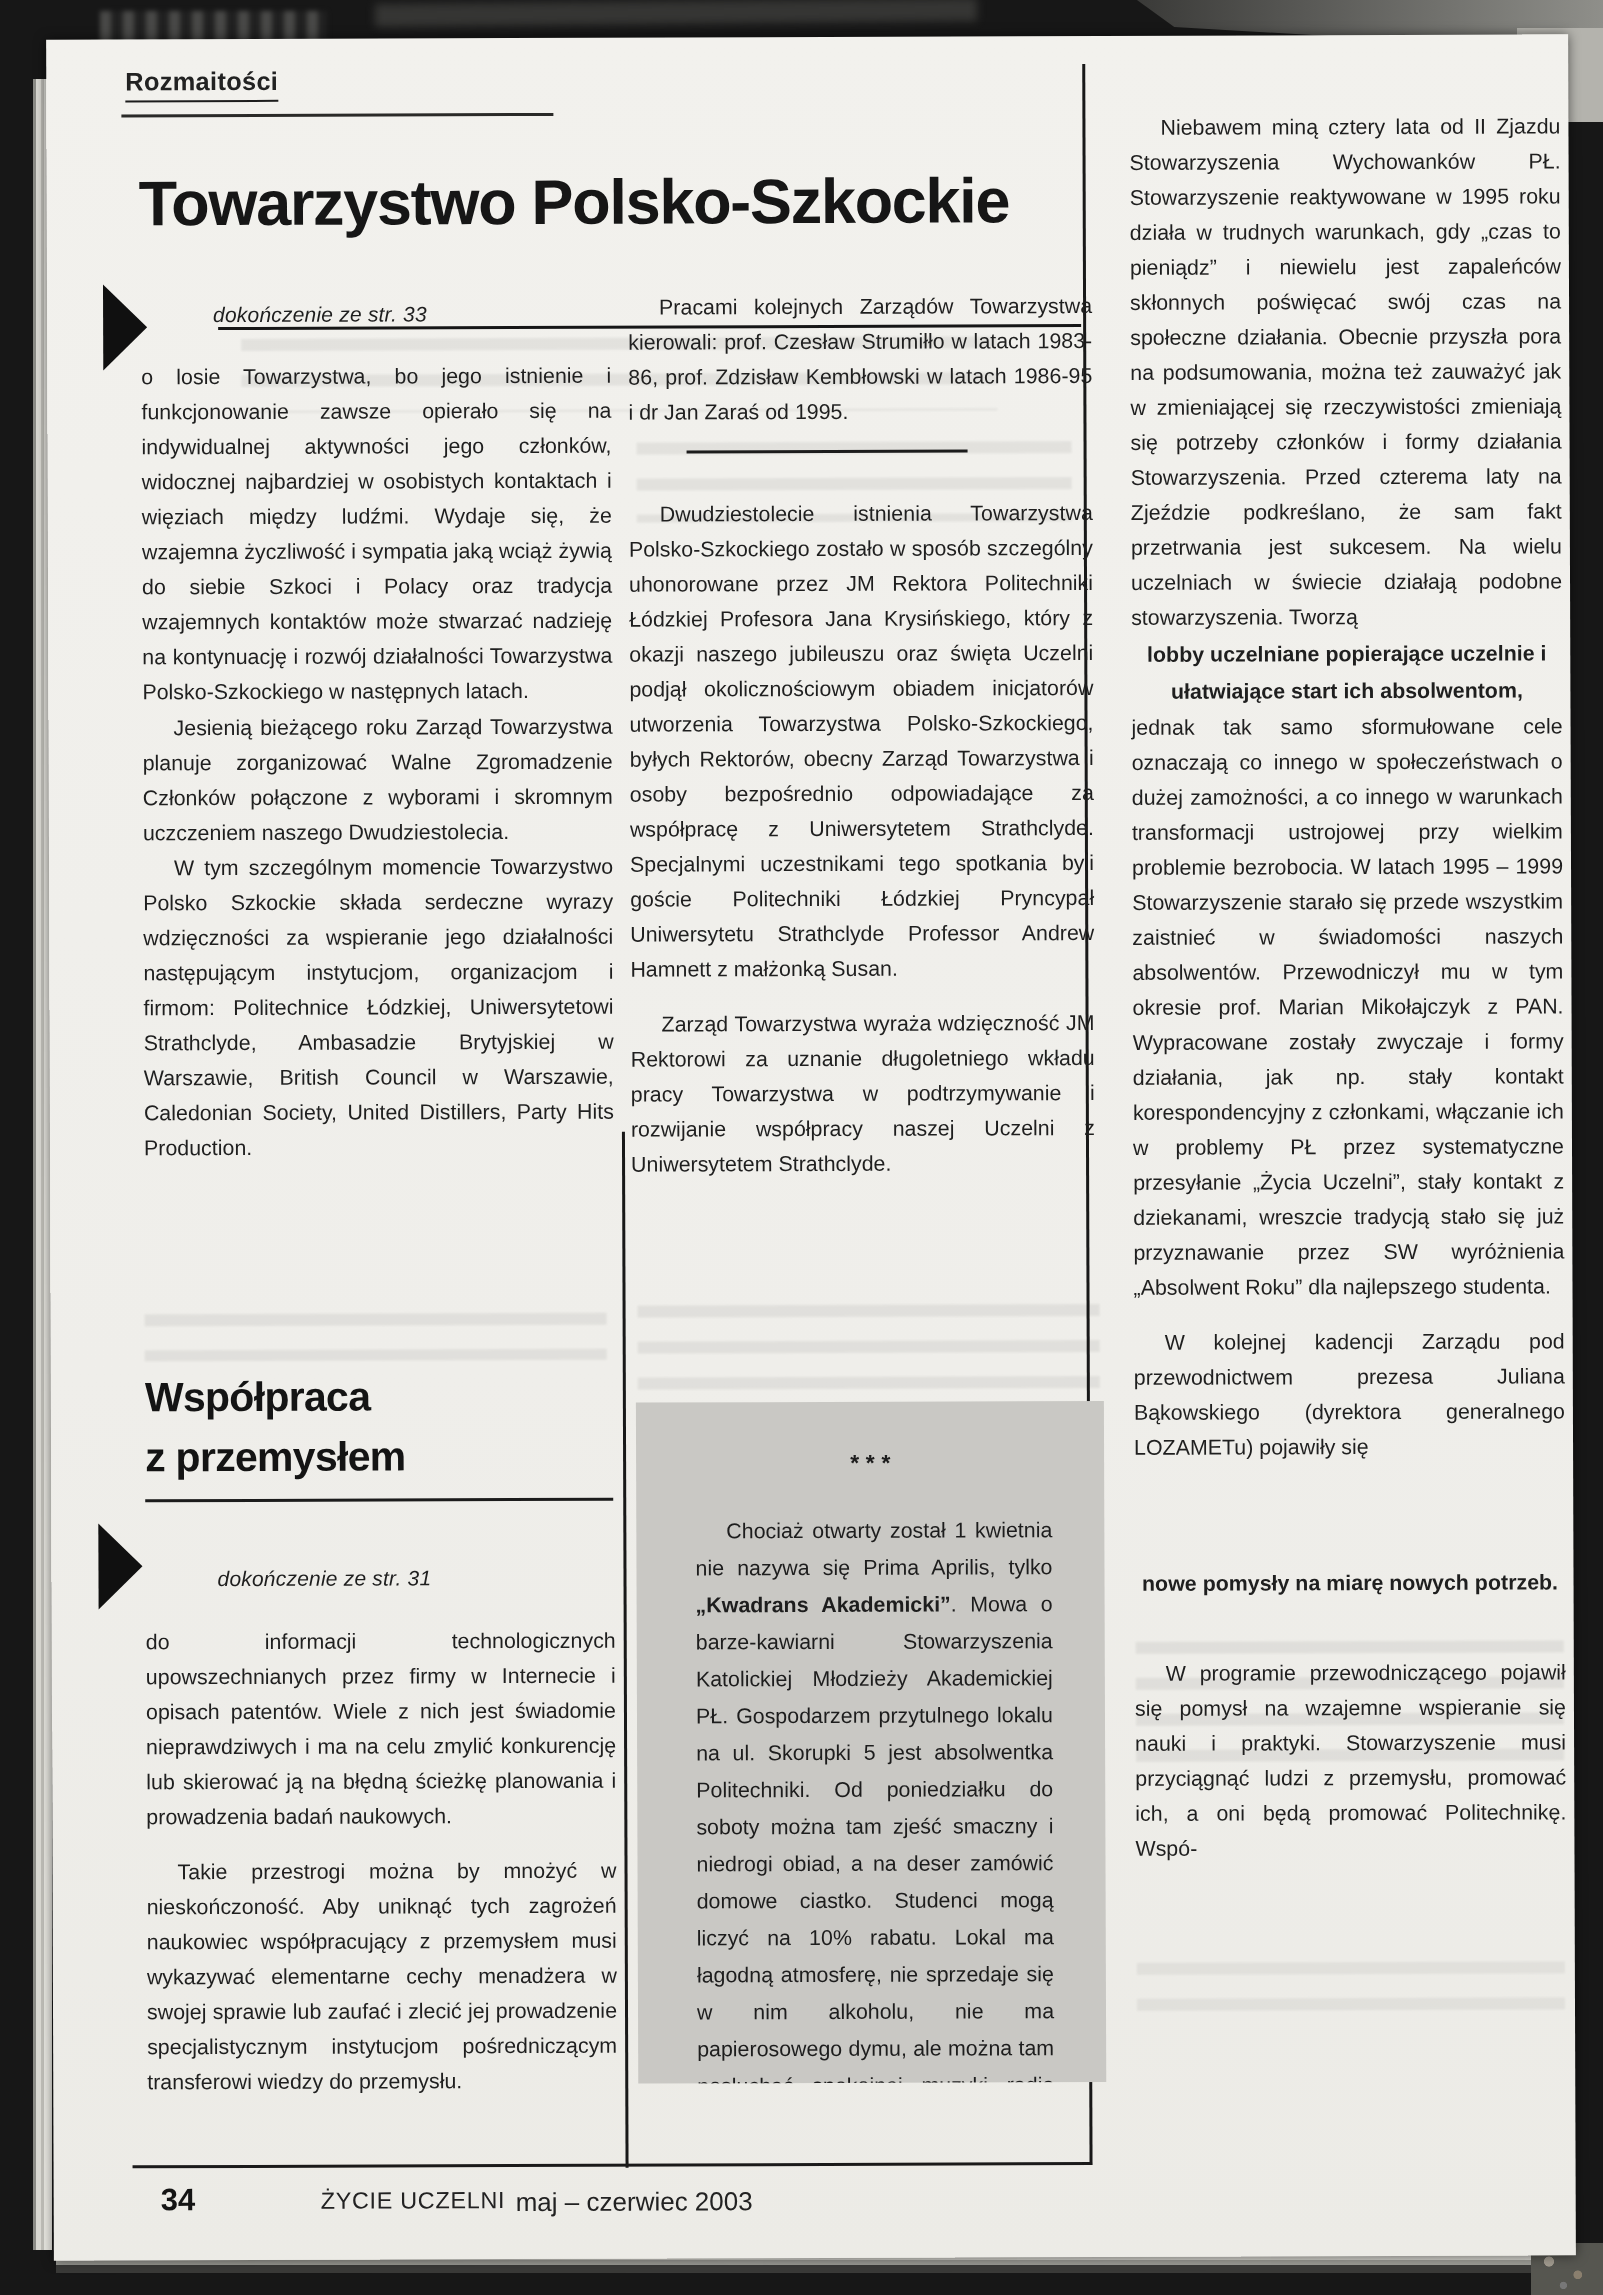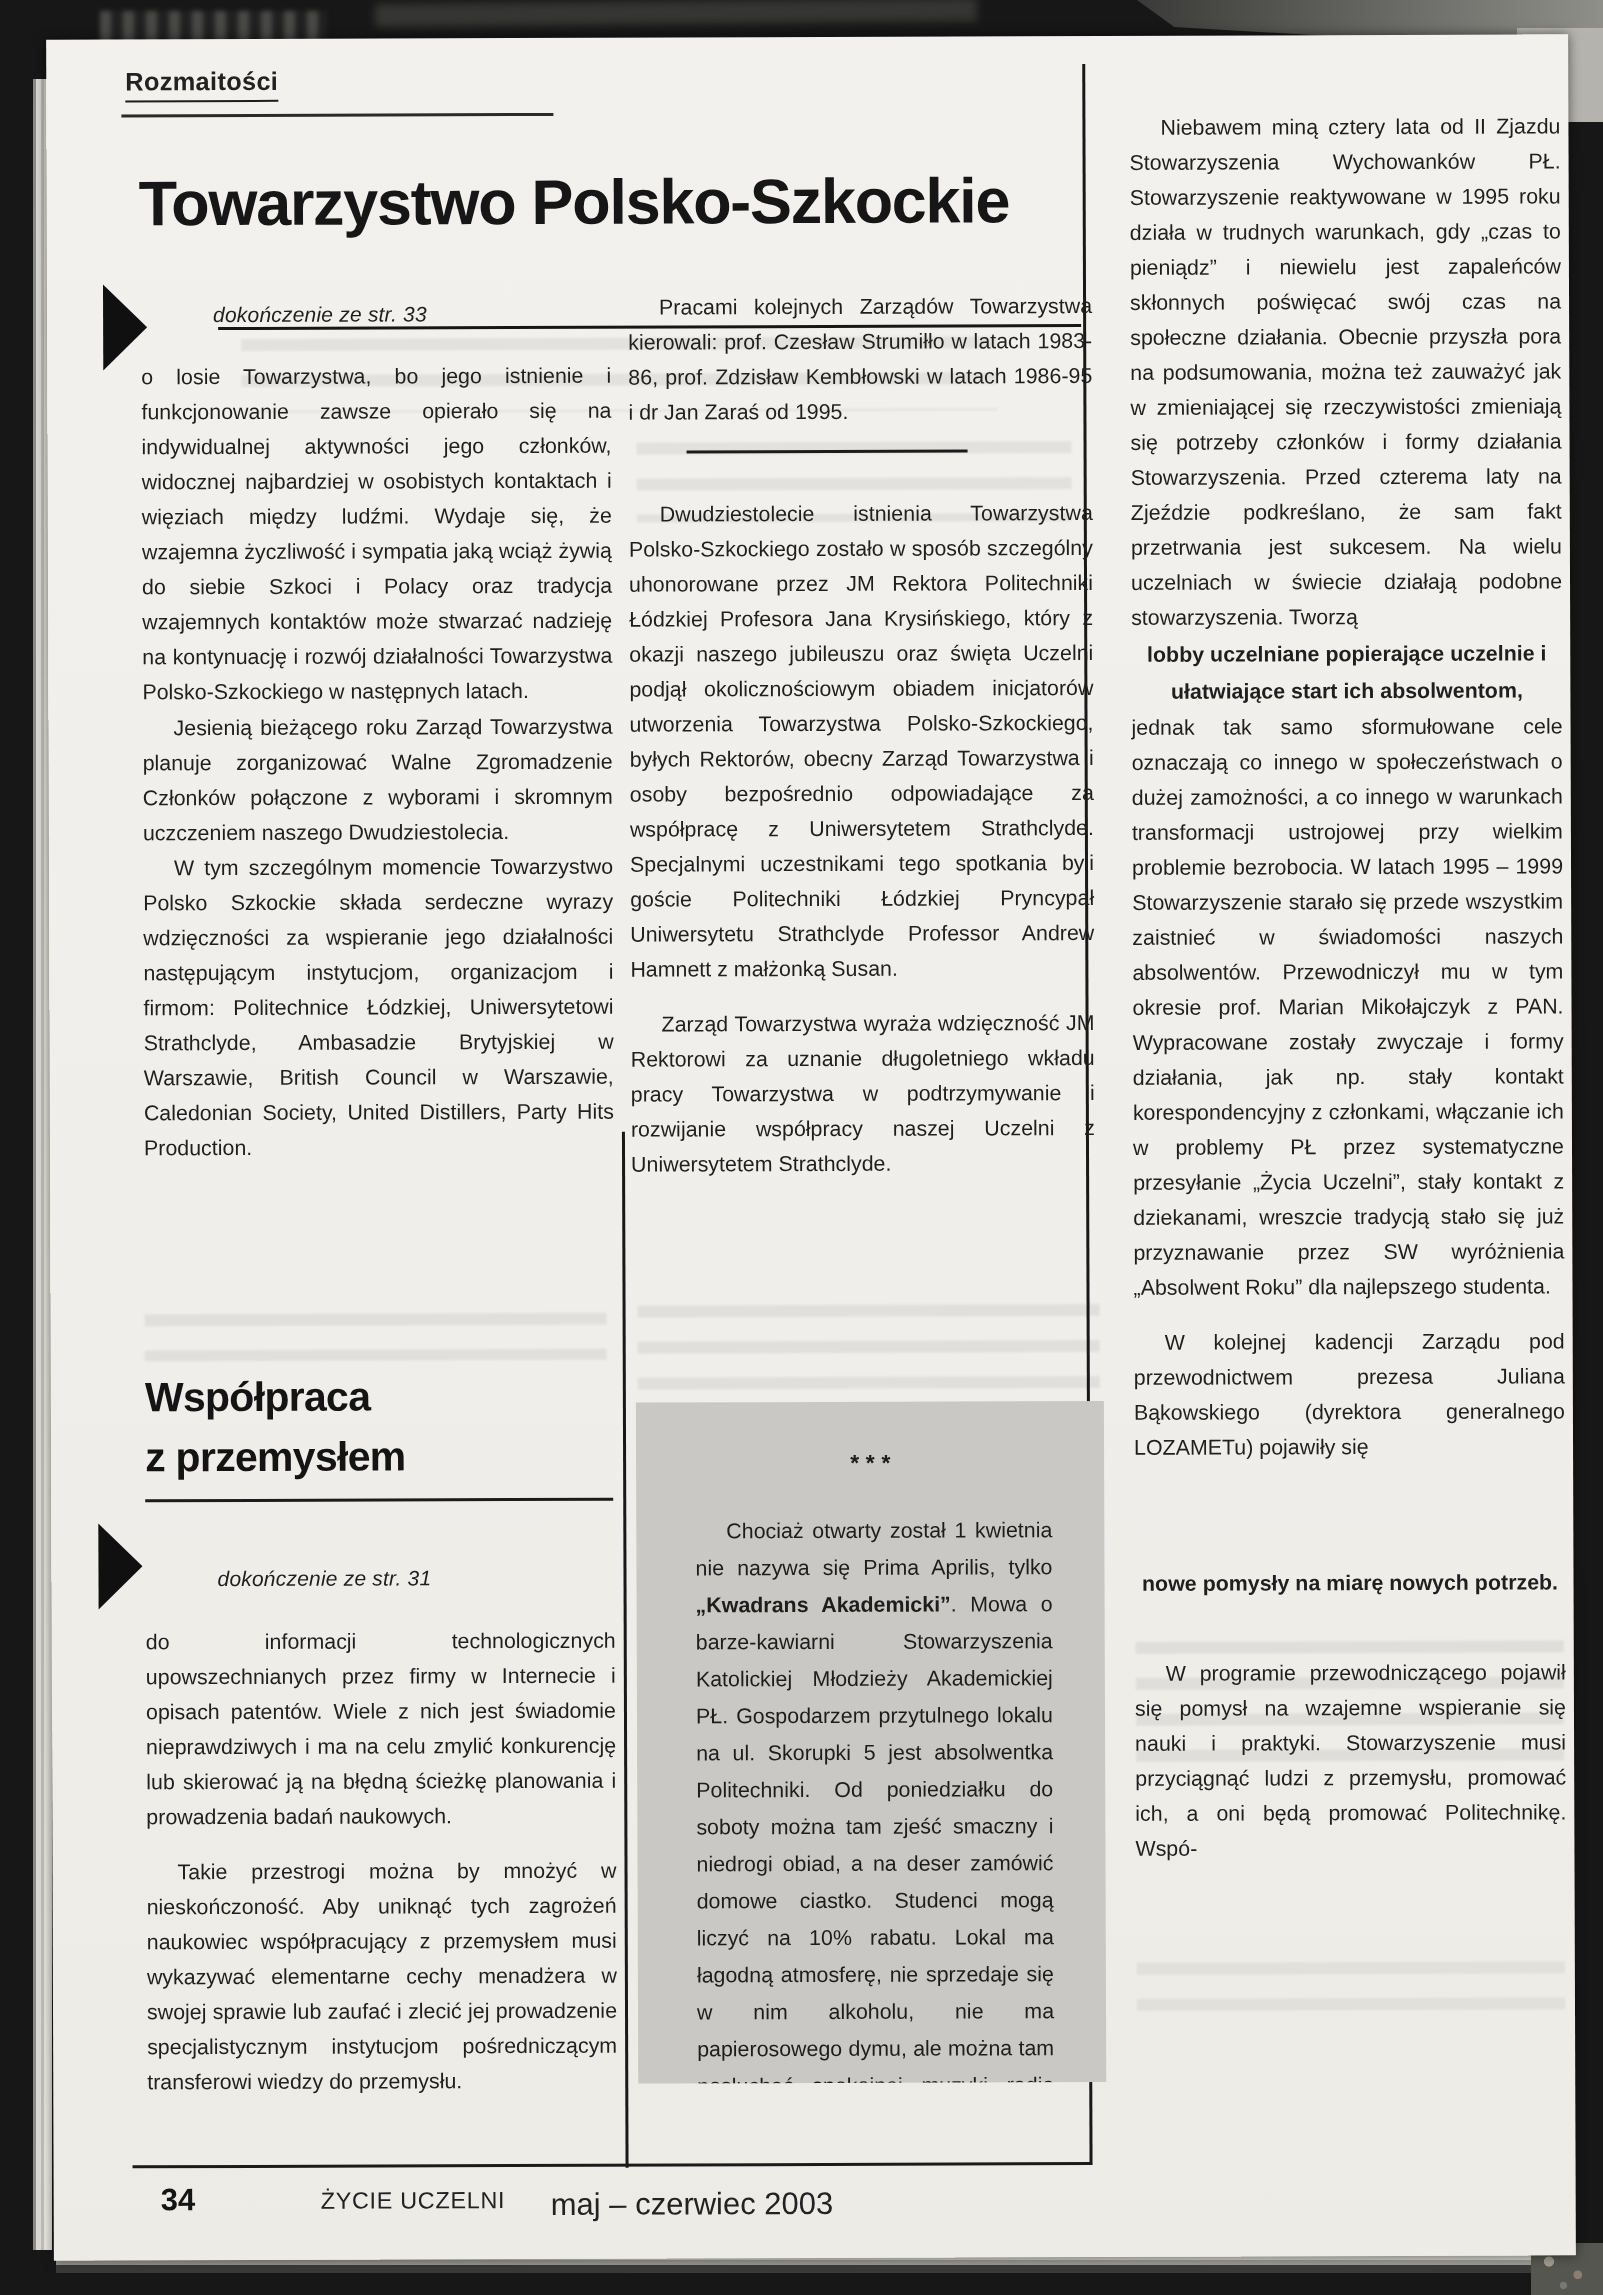--- a/index.html
+++ b/index.html
@@ -73,21 +73,21 @@
   
   .infobox{position:absolute;left:585px;top:1365px;width:468px;height:681px;
     background:#c9c8c4;padding:43px 52px 27px 59px;font-size:21.4px;line-height:37px;
     text-align:justify;color:#1d1d1d;overflow:hidden;}
   .stars{text-align:center;font-size:23px;font-weight:700;letter-spacing:6.7px;margin-bottom:31px;}
   .infobox p{margin:0;text-indent:31px;}
   
   .footer-rule{position:absolute;left:79px;top:2126px;width:959px;height:3.3px;background:#1a1a1a;}
   .pageno{position:absolute;left:107px;top:2143px;font-size:31px;font-weight:700;color:#141414;}
   .foot-mag{position:absolute;left:221px;top:2149px;font-size:23.4px;letter-spacing:0.7px;color:#222;margin-left:46px;}
-  .foot-issue{position:absolute;left:462px;top:2149px;font-size:31px;color:#222;margin-left:35px;}
+  .foot-issue{position:absolute;left:462px;top:2149px;font-size:26px;color:#222;}
 </style>
 </head>
 <body>
 
 <div class="artifact wedge-tr"></div>
 <div class="artifact corner-tr"></div>
 <div class="artifact smudge-tl"></div>
 <div class="artifact streak-top"></div>
 <div class="artifact edge-left"></div>
 <div class="artifact bottom-edge"></div>

